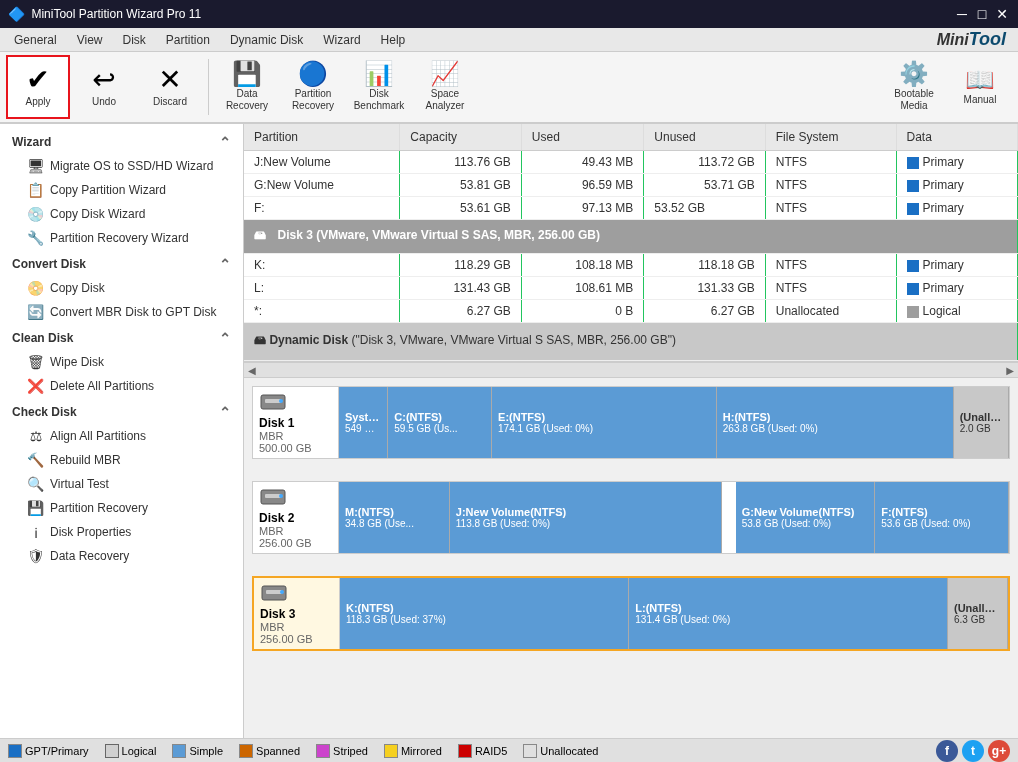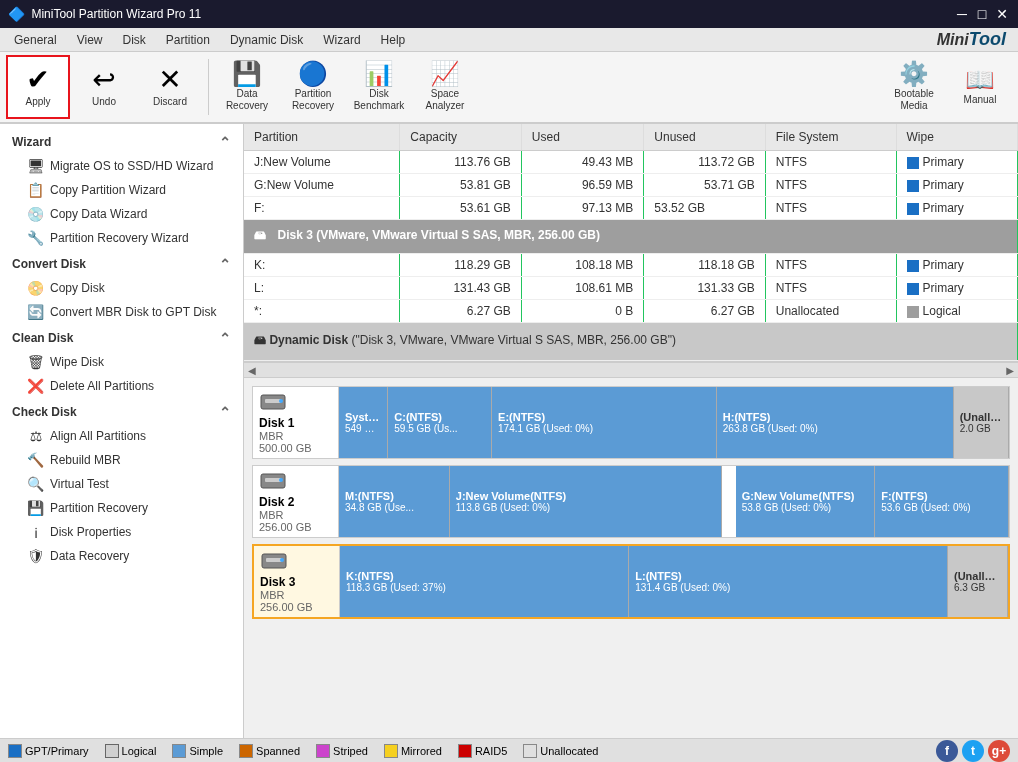--- a/index.html
+++ b/index.html
@@ -50,21 +50,21 @@
     tr.disk-header-row td { background: #9e9e9e; color: white; font-weight: bold; padding: 6px 10px; }
     tr.disk-header-row td .disk-icon { margin-right: 8px; }
     .type-indicator { display: inline-block; width: 12px; height: 12px; background: #1a6fc4; margin-right: 4px; vertical-align: middle; }
     .type-indicator.logical { background: #9e9e9e; }
     .dynamic-disk-row td { background: #c8c8c8; color: #333; font-style: normal; padding: 8px 10px; }
 
     
     #scroll-area { flex: 1; overflow: auto; background: #f0f0f0; }
 
     
-    #disk-visual { padding: 8px; display: flex; flex-direction: column; gap: 6px; }
+    #disk-visual { padding: 8px; display: flex; flex-direction: column; gap: 22px; }
     .disk-row { display: flex; background: white; border: 1px solid #ccc; min-height: 56px; }
     .disk-info { width: 86px; flex-shrink: 0; padding: 4px 6px; border-right: 1px solid #ccc; display: flex; flex-direction: column; justify-content: flex-start; }
     .disk-info .disk-name { font-weight: bold; font-size: 12px; }
     .disk-info .disk-type { font-size: 11px; color: #666; }
     .disk-info .disk-size { font-size: 11px; color: #666; }
     .disk-partitions { flex: 1; display: flex; }
     .part-block { display: flex; flex-direction: column; justify-content: center; padding: 4px 6px; border-right: 1px solid #aaa; overflow: hidden; font-size: 10px; min-width: 0; cursor: pointer; }
     .part-block .part-name { font-weight: bold; font-size: 11px; white-space: nowrap; overflow: hidden; text-overflow: ellipsis; }
     .part-block .part-sub { font-size: 10px; white-space: nowrap; overflow: hidden; text-overflow: ellipsis; }
     .bg-blue { background: #5b9bd5; color: white; }
@@ -178,21 +178,21 @@
       <div class="sidebar-item">
         <span class="sidebar-icon">🖥</span>
         <span>Migrate OS to SSD/HD Wizard</span>
       </div>
       <div class="sidebar-item">
         <span class="sidebar-icon">📋</span>
         <span>Copy Partition Wizard</span>
       </div>
       <div class="sidebar-item">
         <span class="sidebar-icon">💿</span>
-        <span>Copy Data Wizard</span>
+        <span>Copy Disk Wizard</span>
       </div>
       <div class="sidebar-item">
         <span class="sidebar-icon">🔧</span>
         <span>Partition Recovery Wizard</span>
       </div>
     </div>
 
     <div class="sidebar-section">
       <div class="sidebar-section-header">
         <span>Convert Disk</span>
@@ -259,21 +259,21 @@
 
     <div id="partition-table">
       <table>
         <thead>
           <tr>
             <th>Partition</th>
             <th>Capacity</th>
             <th>Used</th>
             <th>Unused</th>
             <th>File System</th>
-            <th>Wipe</th>
+            <th>Data</th>
           </tr>
         </thead>
         <tbody id="table-body">
 
         <tr>
     <td>J:New Volume</td>
     <td style="text-align:right;">113.76 GB</td>
     <td style="text-align:right;">49.43 MB</td>
     <td style="text-align:right;">113.72 GB</td>
     <td>NTFS</td>

